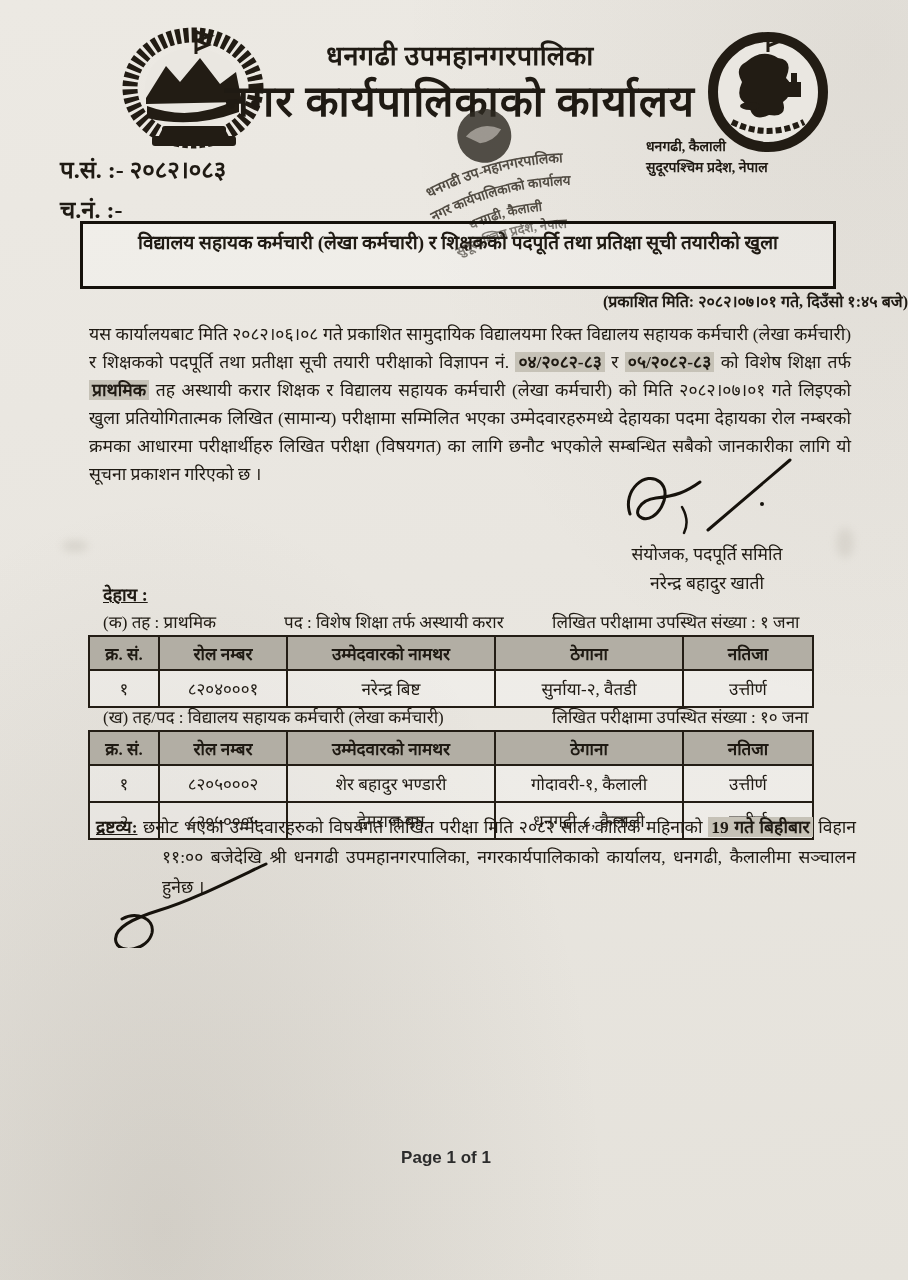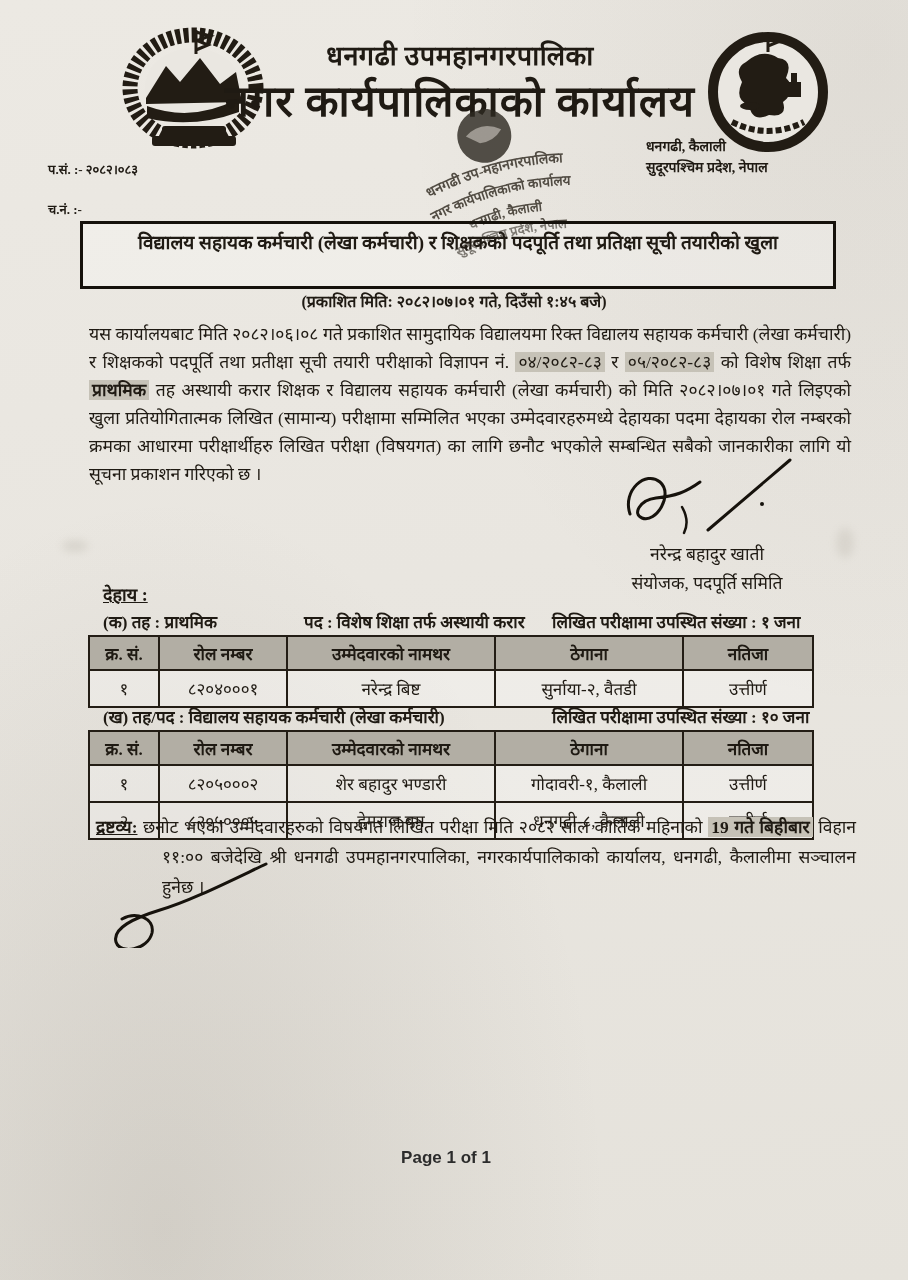--- a/index.html
+++ b/index.html
@@ -12,42 +12,42 @@
       radial-gradient(ellipse at 96% 4%, rgba(120,112,100,.10), transparent 38%),
       linear-gradient(173deg,#ece9e3 0%,#e9e6e0 45%,#e5e2db 100%);
     font-family:"Liberation Serif","DejaVu Serif",serif;
     color:#1f1a13;
     overflow:hidden;
   }
   .abs{position:absolute;}
   
   .muni-title{left:110px;top:36px;width:700px;text-align:center;font-size:27px;font-weight:bold;letter-spacing:.5px;}
   .office-title{left:90px;top:70px;width:740px;text-align:center;font-size:43px;font-weight:bold;letter-spacing:1px;}
-  .ref-block{left:48px;top:150px;font-size:13px;font-weight:bold;line-height:40px;}
+  .ref-block{left:60px;top:150px;font-size:24px;font-weight:bold;line-height:40px;}
   .addr-block{left:646px;top:136px;font-size:14px;font-weight:bold;line-height:21px;}
   .stamp{left:380px;top:108px;width:236px;height:158px;transform:rotate(-15deg);opacity:.88;}
   .stamp text{font-family:"Liberation Serif","DejaVu Serif",serif;fill:#3d372e;font-weight:bold;}
   
   .title-box{
     left:80px;top:221px;width:750px;height:58px;
     border:3px solid #15110b;background:rgba(255,255,255,.25);
     text-align:center;font-size:19px;font-weight:bold;line-height:30px;padding-top:4px;
   }
-  .published{left:0;top:290px;width:908px;text-align:center;font-size:16px;font-weight:bold;}
+  .published{left:0;top:290px;width:908px;text-align:right;font-size:16px;font-weight:bold;}
   .body-par{left:89px;top:320px;width:762px;font-size:17.5px;line-height:28px;text-align:justify;}
-  .hl{background:#c6c2b7;padding:0 3px;}
+  .hl{background:#c6c2b7;padding:0 3px;font-weight:bold;}
   .hl-bold{background:#c6c2b7;padding:0 3px;font-weight:bold;font-family:Liberation Serif, serif;}
   
   .sign-svg{left:612px;top:452px;width:200px;height:95px;}
   .sign-block{left:552px;top:540px;width:310px;text-align:center;font-size:17.5px;line-height:29px;}
   
   .dehaya{left:103px;top:582px;font-size:18px;font-weight:bold;text-decoration:underline;}
-  .secline{font-size:17px;font-weight:bold;}
+  .secline{font-size:17px;font-weight:normal;}
   .sec-a-label{left:103px;top:610px;}
-  .sec-a-post{left:304px;top:610px;}
+  .sec-a-post{left:284px;top:610px;}
   .sec-a-att{left:552px;top:610px;}
   .sec-b-label{left:103px;top:705px;}
   .sec-b-att{left:552px;top:705px;}
   table.res{border-collapse:collapse;position:absolute;left:88px;width:724px;table-layout:fixed;background:rgba(255,255,255,.28);}
   table.t1{top:635px;}
   table.t2{top:730px;}
   table.res th,table.res td{border:2px solid #231d15;font-size:17px;padding:2px 8px;overflow:hidden;white-space:nowrap;}
   table.res th{background:#b2aea4;font-weight:bold;height:28px;}
   table.res td{height:31px;background:transparent;}
   .c-center{text-align:center;}
@@ -123,22 +123,22 @@
 
   <div class="abs body-par"><span>यस कार्यालयबाट मिति २०८२।०६।०८ गते प्रकाशित सामुदायिक विद्यालयमा रिक्त विद्यालय सहायक कर्मचारी (लेखा कर्मचारी) र शिक्षकको पदपूर्ति तथा प्रतीक्षा सूची तयारी परीक्षाको विज्ञापन नं. </span><span class="hl">०४/२०८२-८३</span><span> र </span><span class="hl">०५/२०८२-८३</span><span> को विशेष शिक्षा तर्फ </span><span class="hl-bold">प्राथमिक</span><span> तह अस्थायी करार शिक्षक र विद्यालय सहायक कर्मचारी (लेखा कर्मचारी) को मिति २०८२।०७।०१ गते लिइएको खुला प्रतियोगितात्मक लिखित (सामान्य) परीक्षामा सम्मिलित भएका उम्मेदवारहरुमध्ये देहायका पदमा देहायका रोल नम्बरको क्रमका आधारमा परीक्षार्थीहरु लिखित परीक्षा (विषयगत) का लागि छनौट भएकोले सम्बन्धित सबैको जानकारीका लागि यो सूचना प्रकाशन गरिएको छ ।</span></div>
 
   <svg class="abs sign-svg" viewBox="0 0 200 95">
     <path d="M 18,62 C 10,38 34,18 48,30 C 62,42 44,72 30,66 C 20,62 28,48 44,46 C 64,44 74,40 88,30" fill="none" stroke="#16120c" stroke-width="3" stroke-linecap="round"></path>
     <path d="M 96,78 L 178,8" fill="none" stroke="#16120c" stroke-width="3" stroke-linecap="round"></path>
     <path d="M 70,55 q 8,14 2,26" fill="none" stroke="#16120c" stroke-width="2.5" stroke-linecap="round"></path>
     <circle cx="150" cy="52" r="2" fill="#16120c"></circle>
   </svg>
   <div class="abs sign-block">
+    <div>संयोजक, पदपूर्ति समिति</div>
     <div>नरेन्द्र बहादुर खाती</div>
-    <div>संयोजक, पदपूर्ति समिति</div>
   </div>
 
   <div class="abs dehaya">देहाय :</div>
 
   <span class="abs secline sec-a-label">(क) तह : प्राथमिक</span>
   <span class="abs secline sec-a-post">पद : विशेष शिक्षा तर्फ अस्थायी करार</span>
   <span class="abs secline sec-a-att">लिखित परीक्षामा उपस्थित संख्या : १ जना</span>
 
   <table class="res t1">
     <colgroup>

